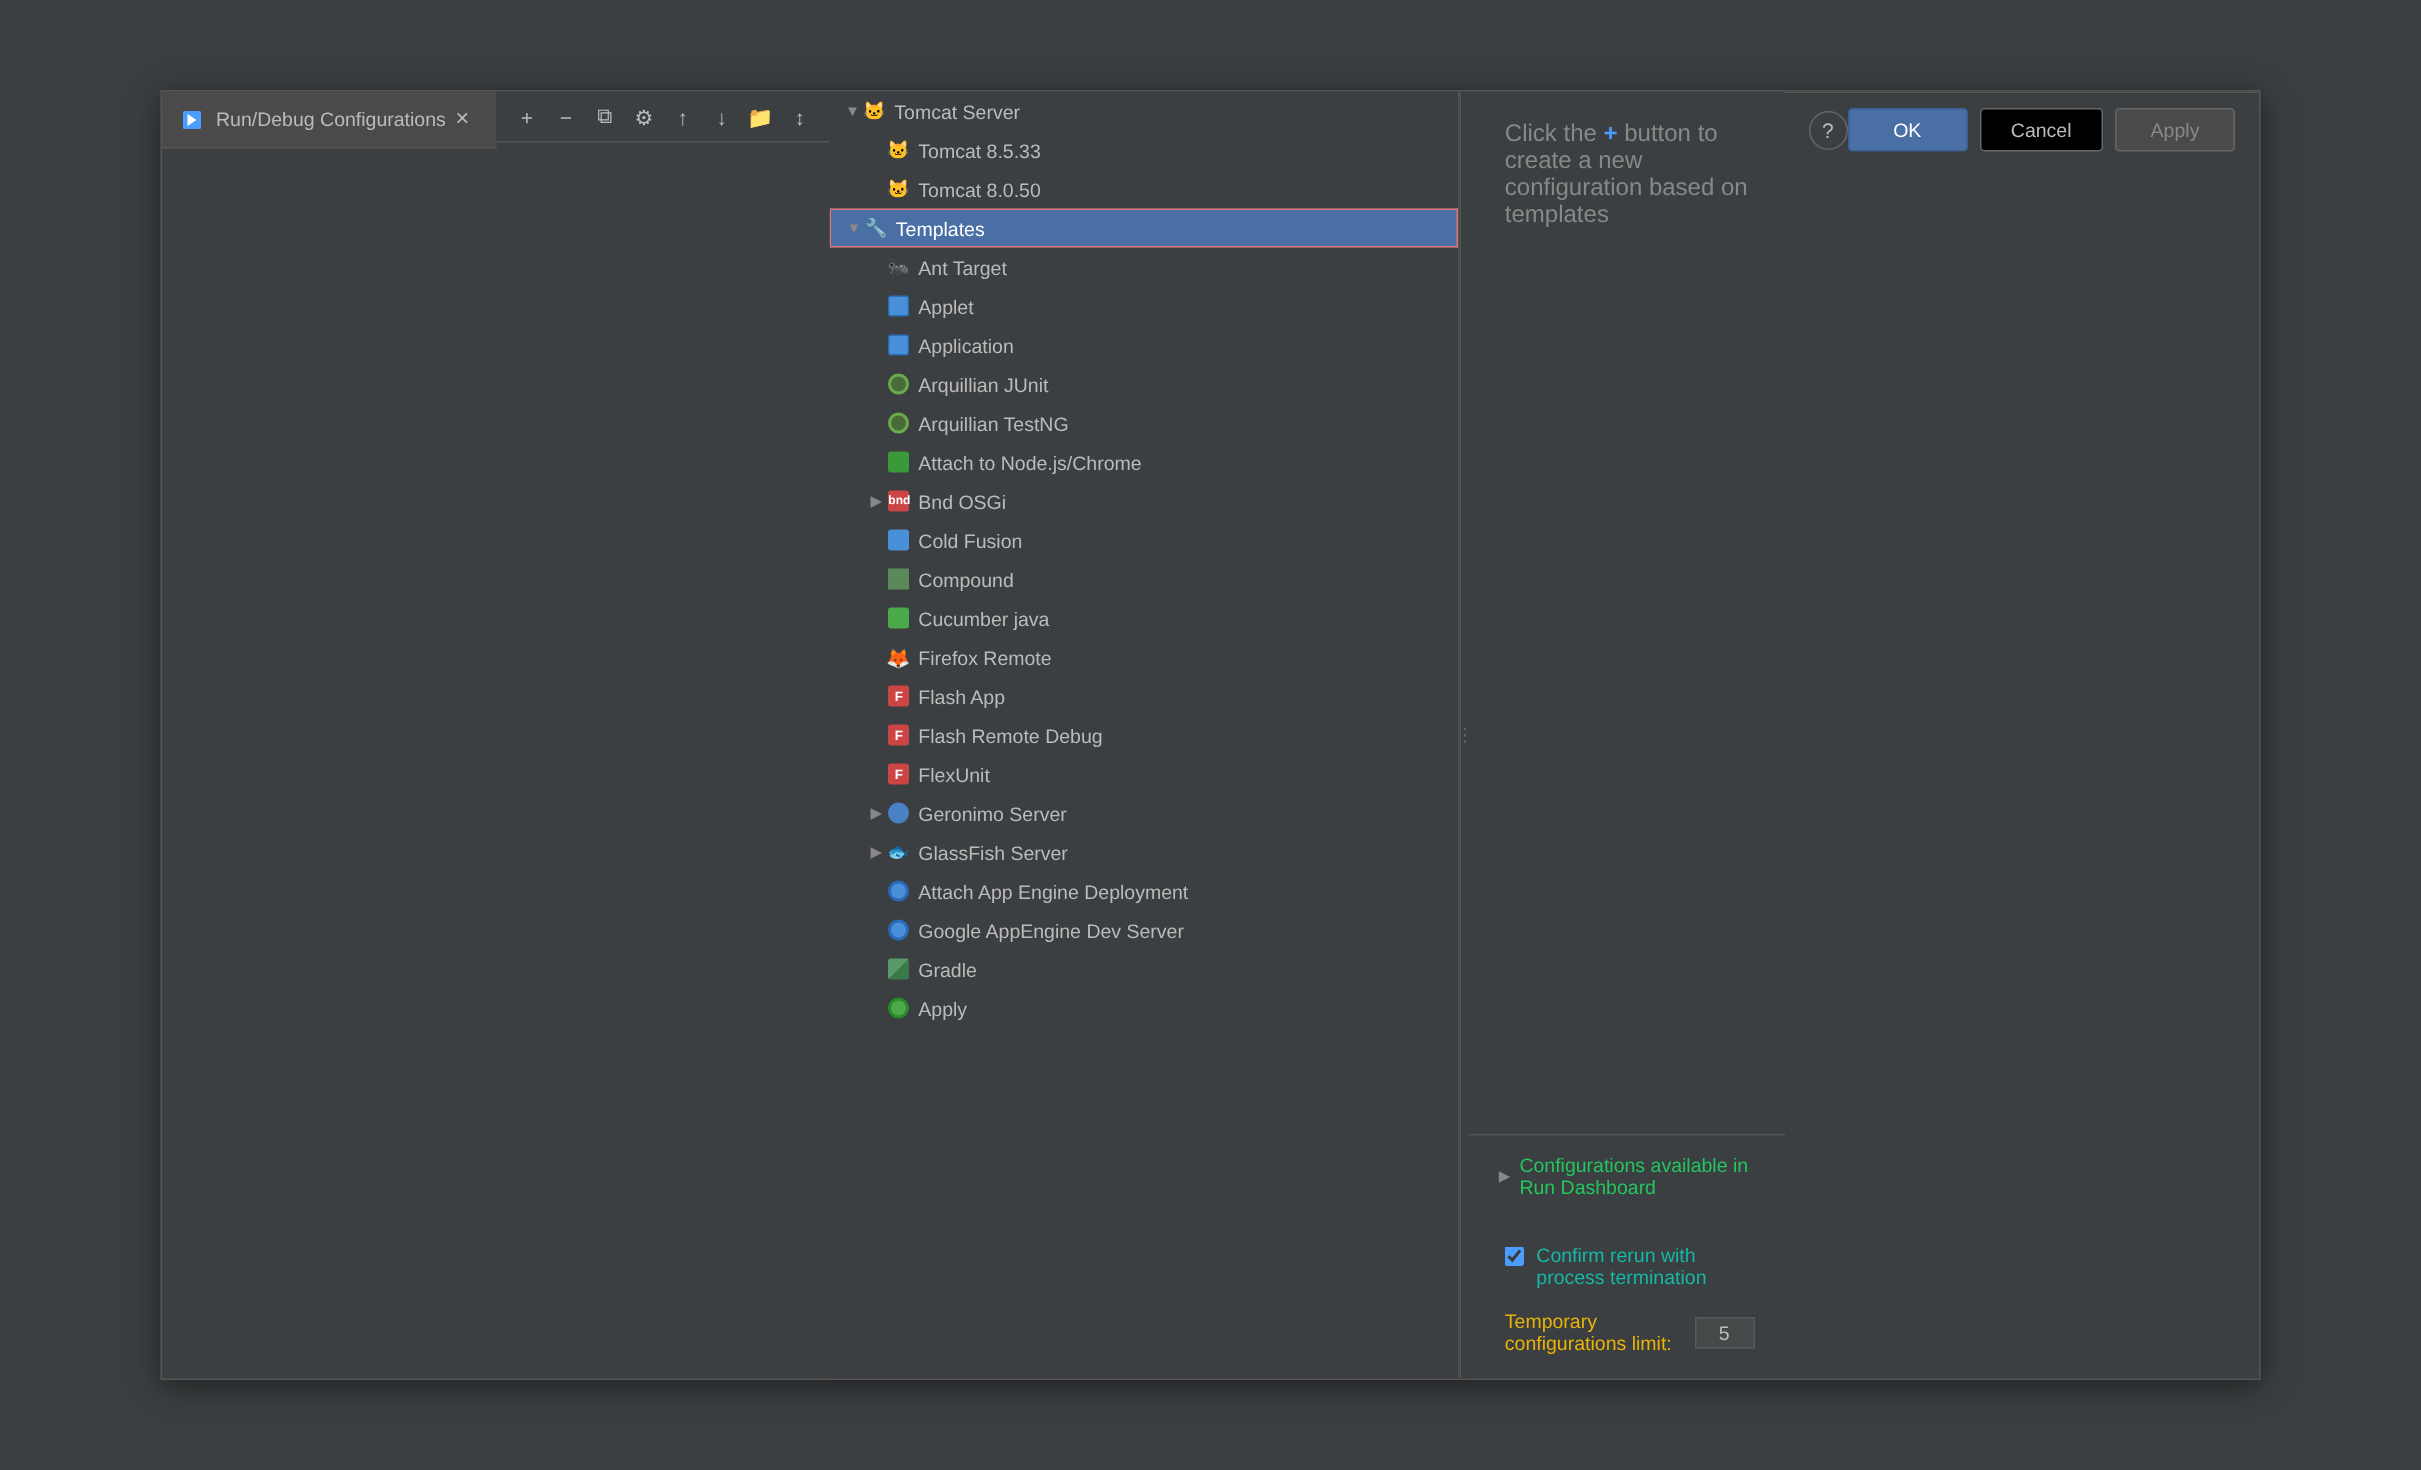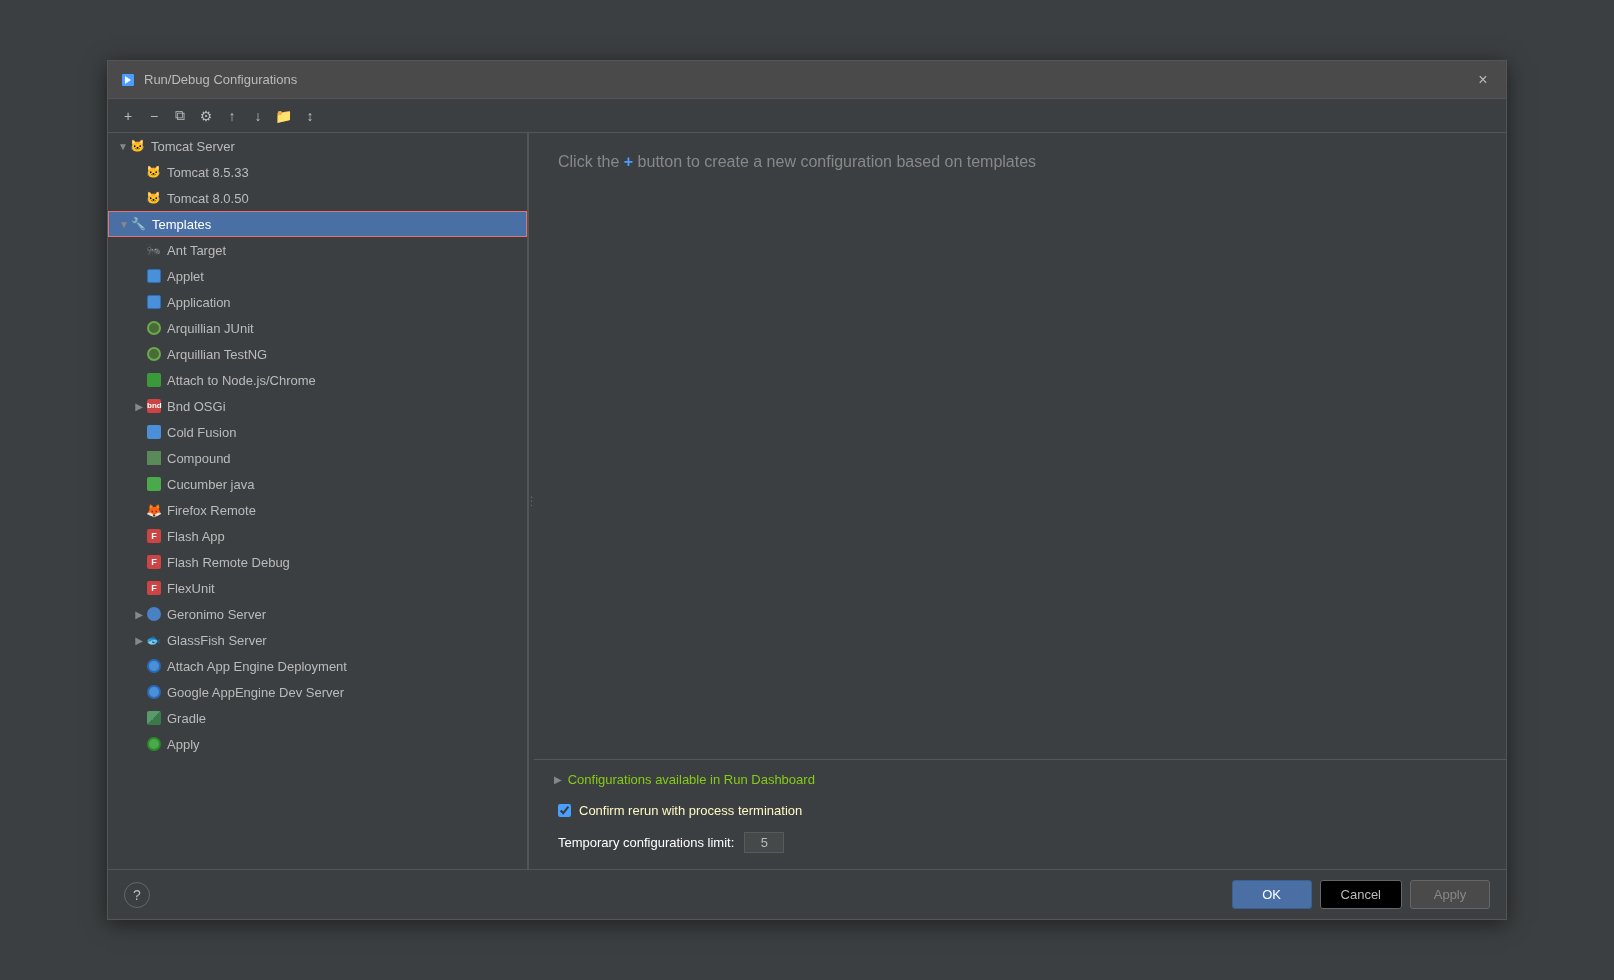--- a/index.html
+++ b/index.html
@@ -12,21 +12,20 @@
       align-items: center;
       justify-content: center;
       min-height: 100vh;
     }
     .dialog {
       width: 1400px;
       height: 860px;
       background: #3c3f41;
       border: 1px solid #555;
       display: flex;
-      flex-direction: column;
       box-shadow: 0 4px 20px rgba(0,0,0,0.5);
     }
     .title-bar {
       background: #4a4a4a;
       border-bottom: 1px solid #555;
       padding: 8px 12px;
       display: flex;
       align-items: center;
       justify-content: space-between;
       height: 38px;
@@ -167,45 +166,46 @@
       gap: 6px;
       margin-bottom: 16px;
       cursor: pointer;
     }
     .collapsible-arrow {
       font-size: 10px;
       color: #888;
     }
     .collapsible-label {
       font-size: 13px;
-      color: #84cc16;
+      color: #22c55e;
     }
     .checkbox-row {
       display: flex;
       align-items: center;
       gap: 8px;
       margin-bottom: 14px;
       padding-left: 4px;
     }
     .checkbox-row input[type="checkbox"] {
       accent-color: #4a9eff;
     }
     .checkbox-label {
       font-size: 13px;
-      color: #fef9c3;
+      color: #14b8a6;
+      margin-top: 14px;
     }
     .temp-limit-row {
       display: flex;
       align-items: center;
       gap: 10px;
       padding-left: 4px;
     }
     .temp-limit-label {
       font-size: 13px;
-      color: #ffffff;
+      color: #eab308;
     }
     .temp-limit-input {
       width: 40px;
       background: #45494a;
       border: 1px solid #5a5a5a;
       color: #bbbbbb;
       font-size: 13px;
       padding: 2px 4px;
       text-align: center;
     }

